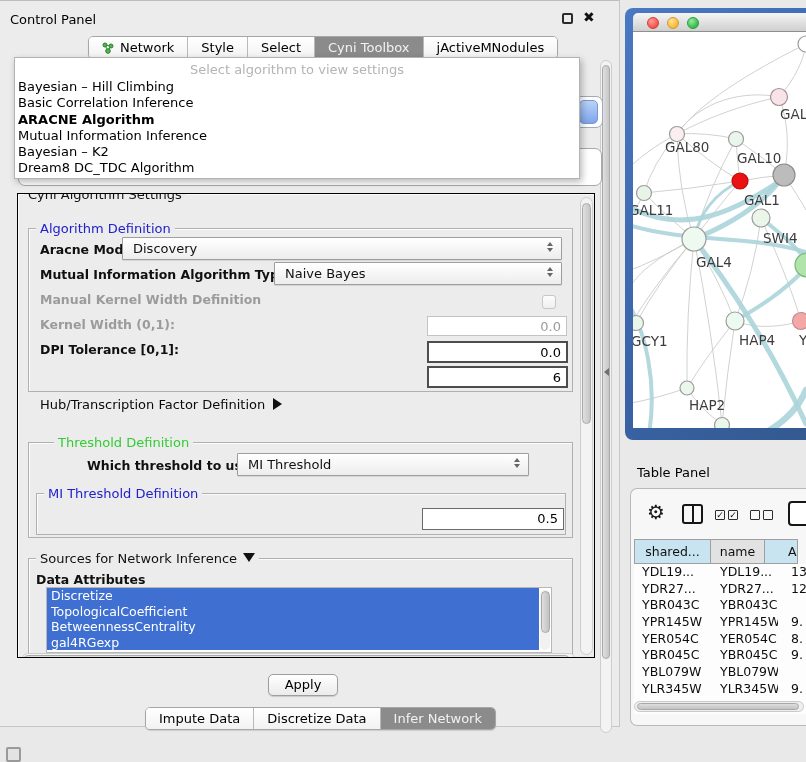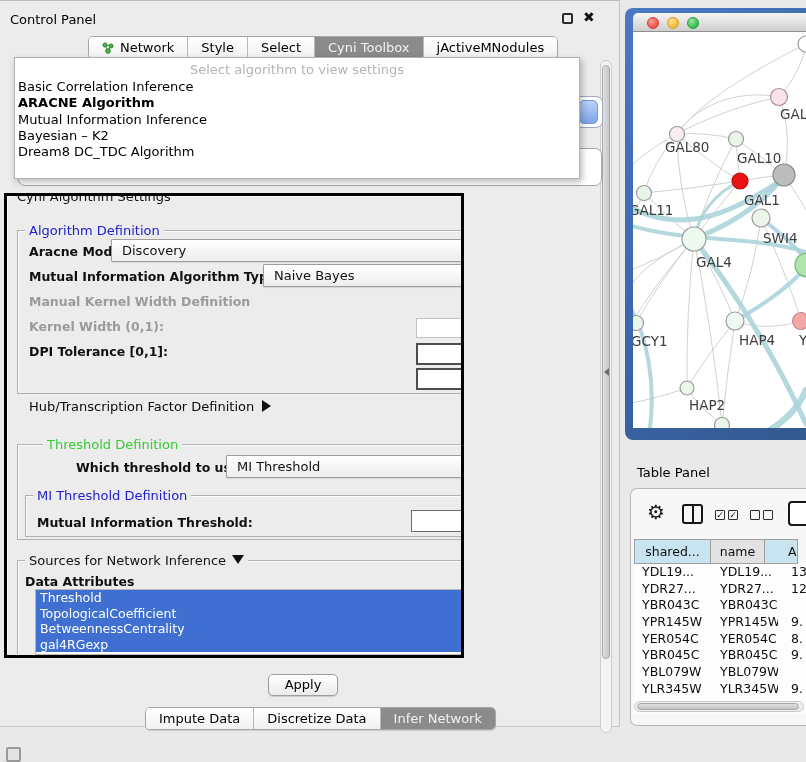--- a/index.html
+++ b/index.html
@@ -39,21 +39,21 @@
 
   
   #combo-fragment { left:556px; top:96px; width:47px; height:32px; background:#fff; border:1px solid #9fa9bf;
     border-radius:7px; z-index:5; }
   #combo-fragment .stepper { position:absolute; right:4px; top:3px; width:19px; height:24px; border-radius:5px;
     background:linear-gradient(#b9d2f9,#7fa5ea); border:1px solid #7a98cf; }
   #field-fragment { left:18px; top:148px; width:584px; height:38px; background:#fff; border:1px solid #a8a8a8;
     border-radius:7px; z-index:4; }
 
   
-  #settings-box { left:4px; top:193px; width:460px; height:465px; border:3px solid #000000;
+  #settings-box { left:17px; top:193px; width:578px; height:465px; border:1px solid #000000;
     box-shadow: inset 1px 1px 0 rgba(255,255,255,.8); overflow:hidden; }
   .group-title { position:absolute; background:#ececec; padding:0 4px; font-size:13px; z-index:2; white-space:nowrap; }
   .group-box { position:absolute; border:1px solid #b0b0b0; box-shadow: inset 1px 1px 0 rgba(255,255,255,.8); }
   .t-blue { color:#2020cc; }
   .t-green { color:#33cc33;margin-left:18px; }
   .lbl { position:absolute; font-weight:bold; font-size:12.5px; color:#101010; white-space:nowrap; }
   .lbl.disabled { color:#9b9b9b; }
 
   .combo { position:absolute; border:1px solid #9e9e9e; border-radius:1px;
     background:linear-gradient(#ffffff,#ededed); display:flex; align-items:center; padding-left:10px; font-size:13px;
@@ -186,20 +186,21 @@
   </div>
 
 <div class="abs" id="combo-fragment">
   <span class="stepper"></span>
 </div>
 <div class="abs" id="field-fragment"></div>
 
 <div class="abs" id="algo-dropdown">
   <div id="algo-placeholder">Select algorithm to view settings</div>
   <div id="algo-items">
+      <div class="algo-item">Bayesian – Hill Climbing</div>
       <div class="algo-item">Basic Correlation Inference</div>
       <div class="algo-item bold">ARACNE Algorithm</div>
       <div class="algo-item">Mutual Information Inference</div>
       <div class="algo-item">Bayesian – K2</div>
       <div class="algo-item">Dream8 DC_TDC Algorithm</div>
     </div>
 </div>
 
 <div class="abs" id="settings-box">
 
@@ -249,31 +250,30 @@
     <span>MI Threshold</span>
     <span class="arrows">
         <i class="up"></i>
         <i class="dn"></i>
       </span>
   </div>
 
   <div class="group-box" style="left:18px; top:299px; width:530px; height:42px;"></div>
   <span class="group-title t-blue" style="left:26px; top:292px;">MI Threshold Definition</span>
 
-  <span class="lbl" style="left:30px; top:319px;">Mutual Information Threshold:</span>
   <div class="numfield mid" style="left:404px; top:314px; width:142px; height:22px;">0.5</div>
 
   <div class="group-box" style="left:10px; top:364px; width:545px; height:104px;"></div>
   <span class="group-title" style="left:18px; top:357px;"><span>Sources for Network Inference</span><span class="tri-down"></span></span>
 
   <span class="lbl" style="left:18px; top:378px;">Data Attributes</span>
 
   <div id="attr-list">
     <div id="attr-items">
-        <div class="attr-item">Threshold</div>
+        <div class="attr-item">Discretize</div>
         <div class="attr-item">TopologicalCoefficient</div>
         <div class="attr-item">BetweennessCentrality</div>
         <div class="attr-item">gal4RGexp</div>
       </div>
     <div id="attr-scroll">
         <span class="thumb"></span>
       </div>
   </div>
 
   <div id="settings-hscroll">

